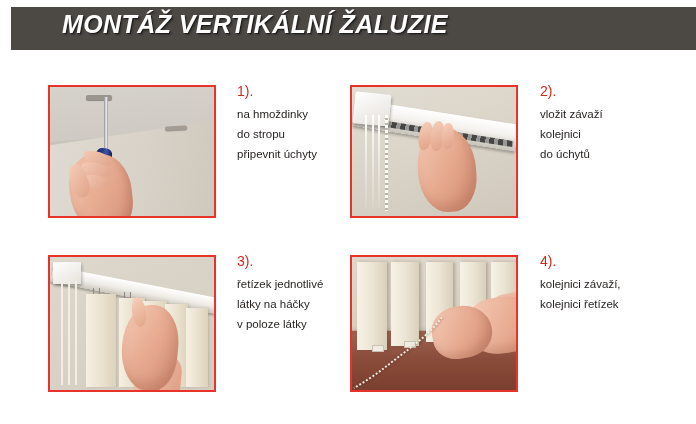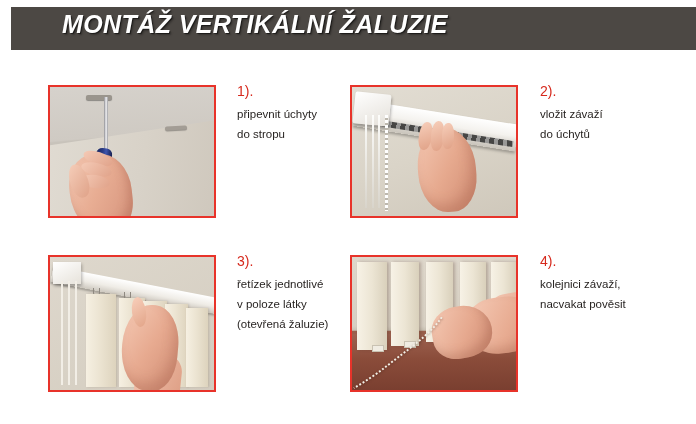--- a/index.html
+++ b/index.html
@@ -320,22 +320,23 @@
         <div class="p1-handle-btm"></div>
         <div class="p1-hand"></div>
         <div class="p1-finger p1-f1"></div>
         <div class="p1-finger p1-f2"></div>
         <div class="p1-finger p1-f3"></div>
         <div class="p1-thumb"></div>
       </div>
     </div>
     <div class="step-text">
       <div class="step-num">1).</div>
+      <div class="step-line">na hmoždinky</div>
+      <div class="step-line">do stropu</div>
       <div class="step-line">připevnit úchyty</div>
-      <div class="step-line">do stropu</div>
     </div>
   </div>
 
   <div class="step" id="step2">
     <div class="step-photo">
       <div class="photo-inner">
         <div class="p2-wall"></div>
         <div class="p2-rail">
           <div class="p2-rail-track"></div>
         </div>
@@ -346,20 +347,21 @@
         <div class="p2-chain"></div>
         <div class="p2-hand"></div>
         <div class="p2-fing p2-fa"></div>
         <div class="p2-fing p2-fb"></div>
         <div class="p2-fing p2-fc"></div>
       </div>
     </div>
     <div class="step-text">
       <div class="step-num">2).</div>
       <div class="step-line">vložit závaží</div>
+      <div class="step-line">kolejnici</div>
       <div class="step-line">do úchytů</div>
     </div>
   </div>
 
   <div class="step" id="step3">
     <div class="step-photo">
       <div class="photo-inner">
         <div class="p3-wall"></div>
         <div class="p3-rail"></div>
         <div class="p3-endcap"></div>
@@ -374,22 +376,22 @@
         <div class="p3-slat p3-s4"></div>
         <div class="p3-slat p3-s5"></div>
         <div class="p3-arm"></div>
         <div class="p3-hand"></div>
         <div class="p3-thumb"></div>
       </div>
     </div>
     <div class="step-text">
       <div class="step-num">3).</div>
       <div class="step-line">řetízek jednotlivé</div>
+      <div class="step-line">látky na háčky</div>
       <div class="step-line">v poloze látky</div>
-      <div class="step-line">(otevřená žaluzie)</div>
     </div>
   </div>
 
   <div class="step" id="step4">
     <div class="step-photo">
       <div class="photo-inner">
         <div class="p4-bg"></div>
         <div class="p4-carpet"></div>
         <div class="p4-slat p4-v1"></div>
         <div class="p4-slat p4-v2"></div>
@@ -402,17 +404,17 @@
         <div class="p4-hand-r"></div>
         <div class="p4-hand-l"></div>
         <svg class="p4-chain" viewBox="0 0 168 137" preserveAspectRatio="none">
           <path d="M 92 62 C 78 82, 56 96, 36 112 C 26 120, 14 128, 2 135"></path>
         </svg>
       </div>
     </div>
     <div class="step-text">
       <div class="step-num">4).</div>
       <div class="step-line">kolejnici závaží,</div>
-      <div class="step-line">nacvakat pověsit</div>
+      <div class="step-line">kolejnici řetízek</div>
     </div>
   </div>
 
 </div>
 
 </body></html>

